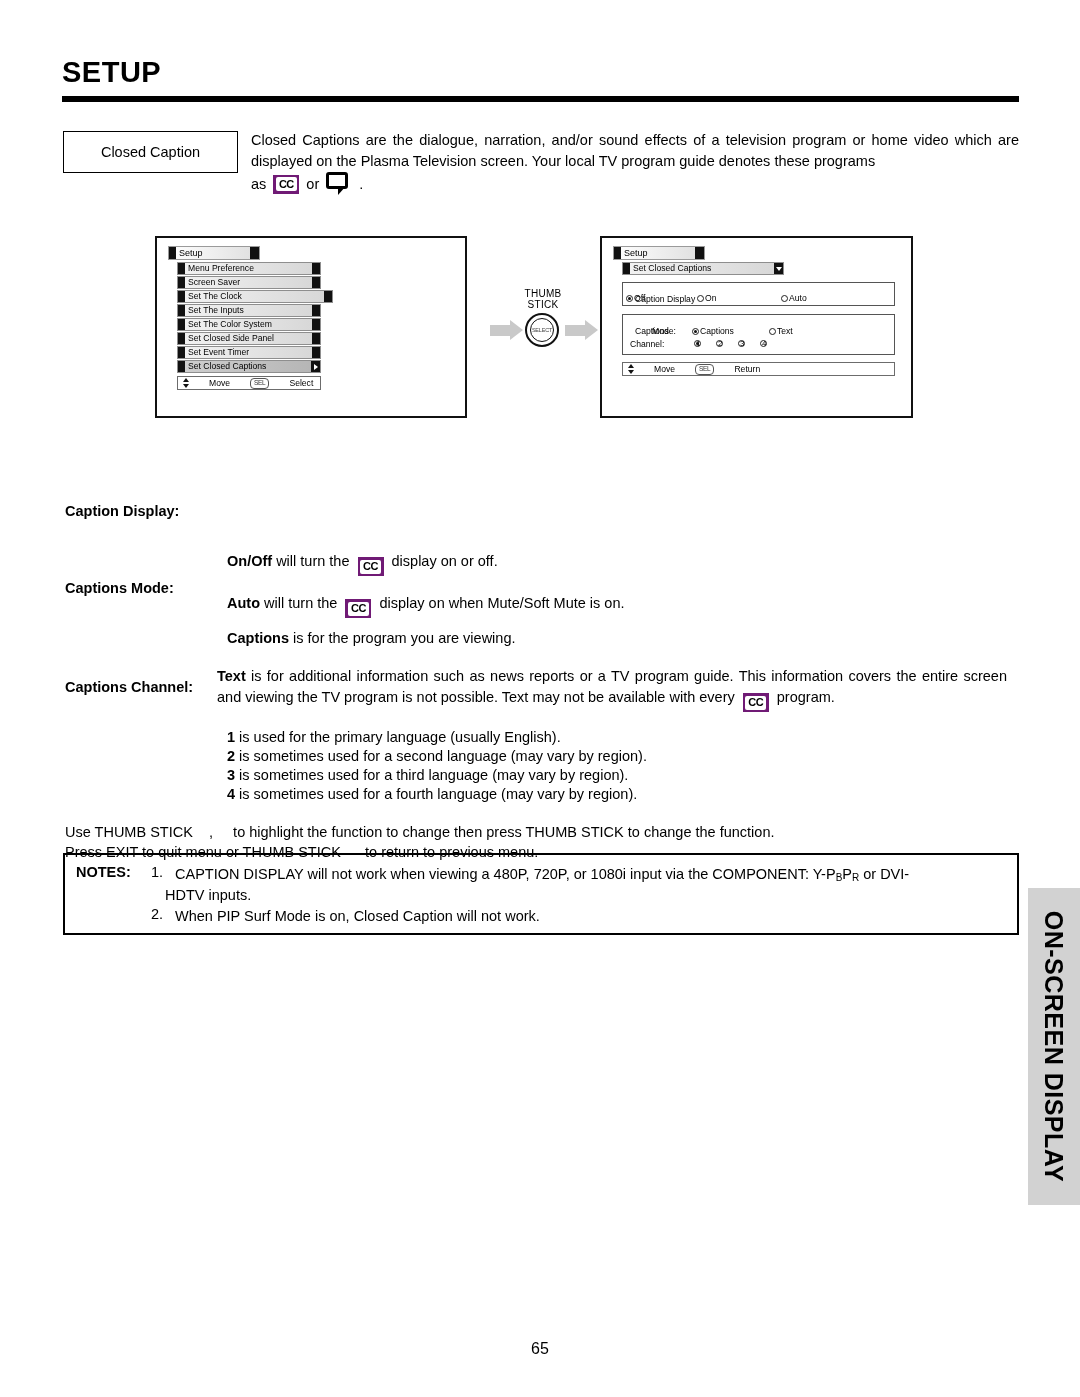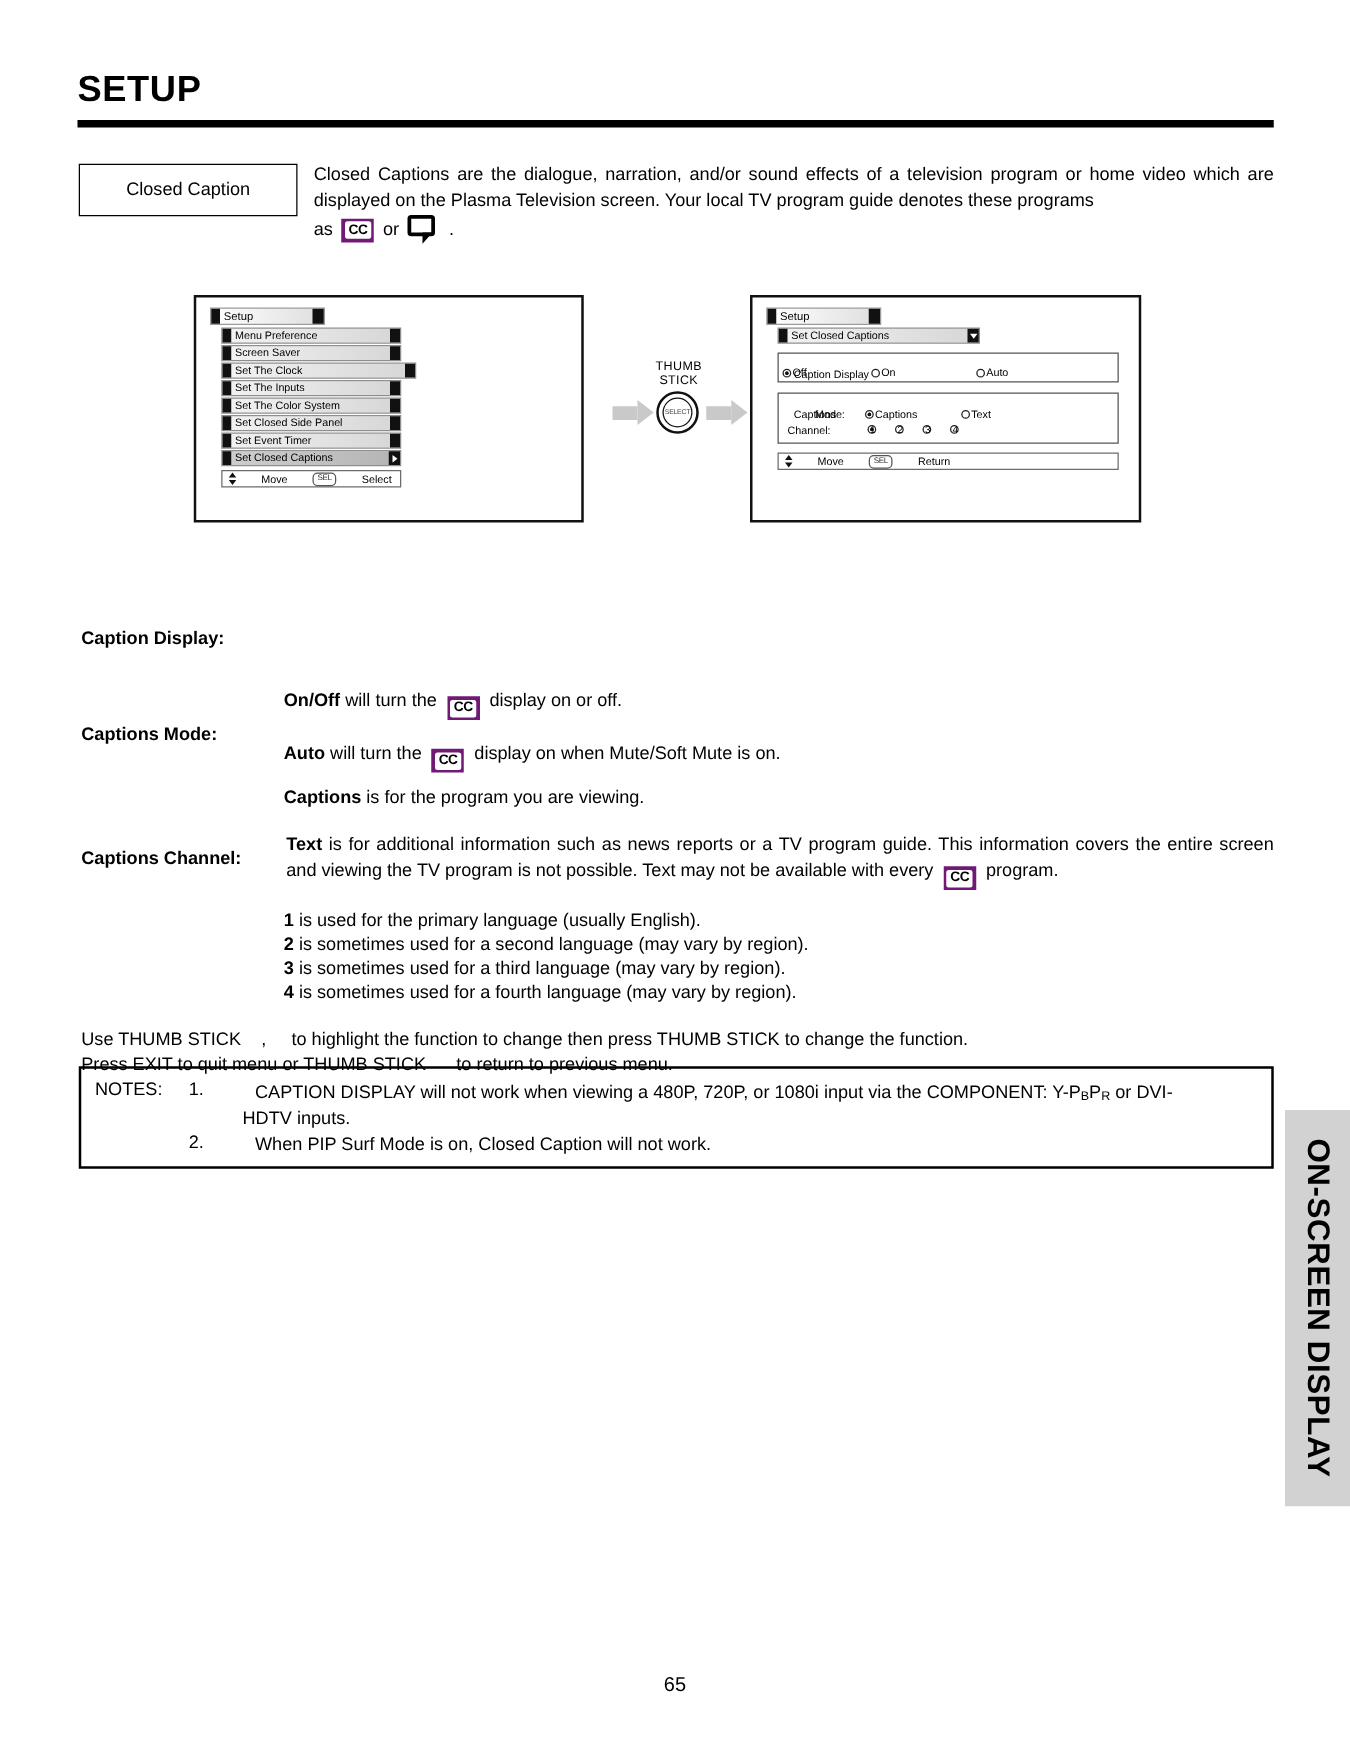--- a/index.html
+++ b/index.html
@@ -333,31 +333,30 @@
     position: absolute;
     left: 63px; top: 853px;
     width: 956px; height: 82px;
     border: 2px solid #000;
     box-sizing: border-box;
   }
   #notes-label {
     position: absolute;
     left: 76px; top: 864px;
     font-size: 14.5px;
-    font-weight: normal;
+    font-weight: bold;
   }
   .note-num {
     position: absolute;
     font-size: 14.5px;
   }
   .note-text {
     position: absolute;
     font-size: 14.5px;
     line-height: 21px;
-    margin-left: 29px;
   }
   sub { font-size: 10px; vertical-align: -2px; }
 
   
   #side-tab {
     position: absolute;
     left: 1028px; top: 888px;
     width: 52px; height: 317px;
     background: #d2d2d2;
   }
@@ -568,21 +567,21 @@
     </span>
   <span>display on when Mute/Soft Mute is on.</span>
 </div>
 
 <div class="sec-label" style="left:65px; top:580px;">Captions Mode:</div>
 <div class="sec-text" style="left:227px; top:580px; width:790px;">
   <b>Captions</b>
   <span>is for the program you are viewing.</span>
 </div>
 
-<div class="sec-text justify" style="left:229px; top:618px; width:790px;">
+<div class="sec-text justify" style="left:217px; top:618px; width:790px;">
   <b>Text</b>
   <span>is for additional information such as news reports or a TV program guide.  This information covers the entire screen and viewing the TV program is not possible.  Text may not be available with every</span>
   <span class="cc-badge cc-inline">
       <span>CC</span>
     </span>
   <span>program.</span>
 </div>
 
 <div class="sec-label" style="left:65px; top:679px;">Captions Channel:</div>
 

